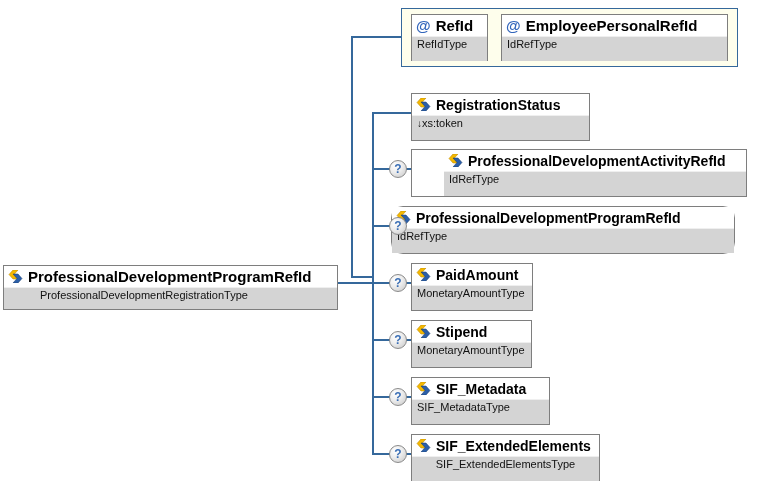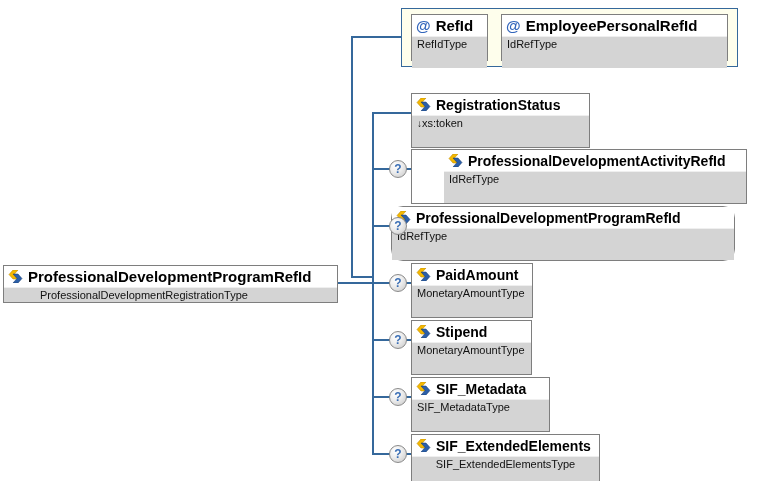--- a/index.html
+++ b/index.html
@@ -22,23 +22,23 @@
     width:max-content;white-space:nowrap;
   }
   .node .title{
     display:flex;align-items:center;gap:5px;height:21px;
     padding:1px 7px 1px 4px;font-weight:bold;font-size:14px;color:#000;background:#fff;
   }
   .node.root .title{font-size:15px;height:21px;}
   .node.attr .title{font-size:15px;}
   .node .typerow{
     background:var(--subtitle-bg);border-top:1px solid #efefef;
-    font-size:11px;color:#111;padding:1px 5px 2px 5px;height:32px;line-height:13px;
+    font-size:11px;color:#111;padding:1px 5px 2px 5px;height:25px;line-height:13px;
   }
-  .node.root .typerow{height:15px;padding-left:36px;}
+  .node.root .typerow{height:22px;padding-left:36px;}
   .el-icon{display:inline-block;width:15px;height:13px;flex:0 0 auto;}
   .at{color:var(--at-blue);font-weight:bold;font-size:15px;line-height:1;}
   .qcircle{
     position:absolute;width:18px;height:18px;border-radius:50%;
     background:radial-gradient(circle at 35% 30%,#ffffff 0%,#ececec 45%,#c6c6c6 100%);
     border:1px solid #8a8a8a;color:var(--q-blue);
     font-size:12px;font-weight:bold;text-align:center;line-height:16px;
   }
   .group{
     position:absolute;left:401px;top:8px;width:337px;height:59px;

